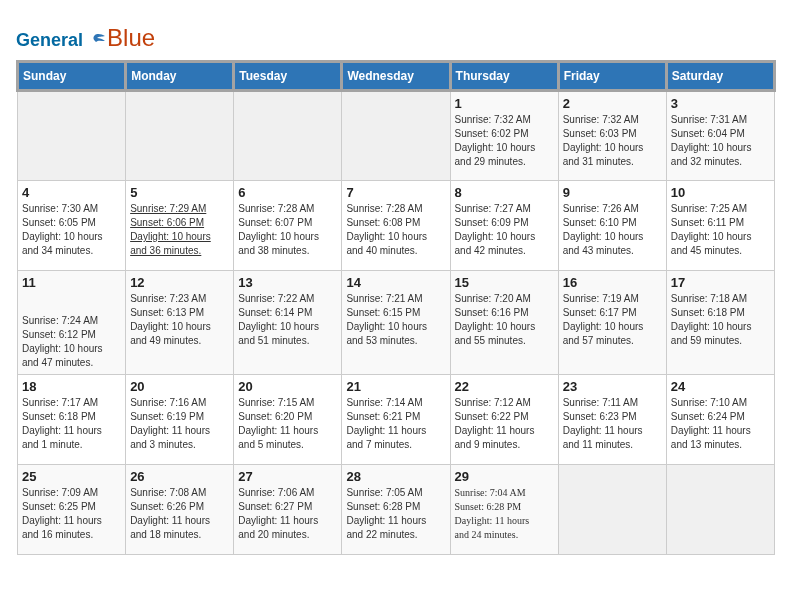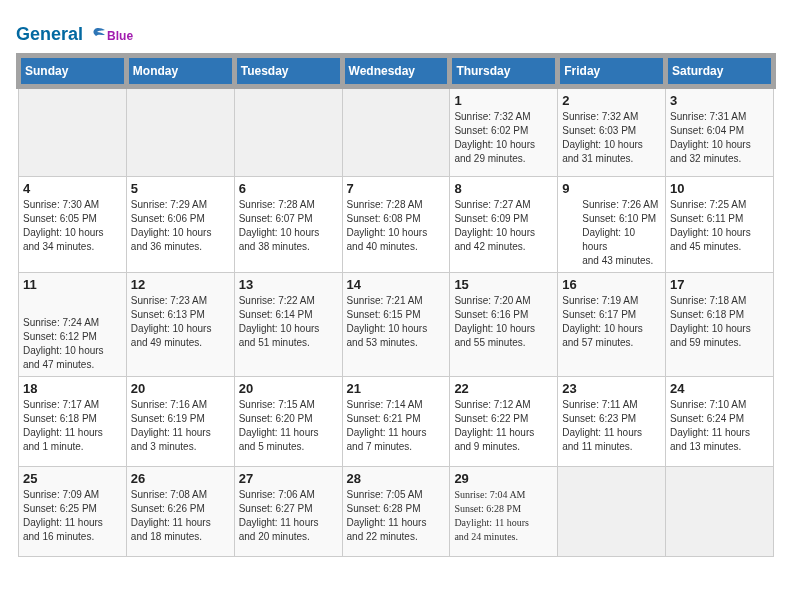--- a/index.html
+++ b/index.html
@@ -34,21 +34,21 @@
       border-collapse: collapse;
       margin-top: 8px;
       table-layout: fixed;
     }
     thead th {
       background-color: #2e75b6;
       color: #fff;
       font-size: 12px;
       padding: 6px 4px;
       text-align: left;
-      border: 5px solid #a3a3a3;
+      border: 3px solid #a3a3a3;
     }
     tbody td {
       vertical-align: top;
       border: 1px solid #ccc;
       padding: 4px 4px;
       font-size: 10px;
       color: #222;
       height: 90px;
       background: #fff;
     }
@@ -70,21 +70,21 @@
       background: #f0f0f0 !important;
     }
   </style>
 </head>
 <body>
 
 <div class="clearfix">
   <div class="logo">
     <span style="font-size:18px;font-weight:bold;color:#0369a1;">General</span><svg width="22" height="18" viewBox="0 0 22 18" style="vertical-align:middle;margin:0 1px;">
         <path d="M11 2 C13 0, 18 1, 21 3 C18 4, 15 3, 13 5 C15 5, 19 6, 21 8 C17 8, 14 7, 12 9 C10 7, 8 5, 11 2Z" fill="#2e75b6"></path>
-      </svg><span style="font-size:12px;font-weight:bold;color:#a21caf;">Blue</span>
+      </svg><span style="font-size:24px;font-weight:normal;color:#c2410c;">Blue</span>
   </div>
   <div class="header">
     <div class="title"></div>
     <div class="subtitle"></div>
   </div>
 </div>
 
 <table>
   <thead>
     <tr>
@@ -128,21 +128,21 @@
       <tr>
         <td>
           <span class="day-num">4</span>
           <div class="day-info" style="white-space: pre-line;">Sunrise: 7:30 AM
 Sunset: 6:05 PM
 Daylight: 10 hours
 and 34 minutes.</div>
         </td>
         <td>
           <span class="day-num">5</span>
-          <div class="day-info" style="white-space: pre-line;">Sunrise: 7:29 AM
+          <div class="day-info" style="white-space: pre-line; text-decoration: underline;">Sunrise: 7:29 AM
 Sunset: 6:06 PM
 Daylight: 10 hours
 and 36 minutes.</div>
         </td>
         <td>
           <span class="day-num">6</span>
           <div class="day-info" style="white-space: pre-line;">Sunrise: 7:28 AM
 Sunset: 6:07 PM
 Daylight: 10 hours
 and 38 minutes.</div>
@@ -156,21 +156,21 @@
         </td>
         <td>
           <span class="day-num">8</span>
           <div class="day-info" style="white-space: pre-line;">Sunrise: 7:27 AM
 Sunset: 6:09 PM
 Daylight: 10 hours
 and 42 minutes.</div>
         </td>
         <td>
           <span class="day-num">9</span>
-          <div class="day-info" style="white-space: pre-line; margin-left: 20px;">Sunrise: 7:26 AM
+          <div class="day-info" style="white-space: pre-line;">Sunrise: 7:26 AM
 Sunset: 6:10 PM
 Daylight: 10 hours
 and 43 minutes.</div>
         </td>
         <td>
           <span class="day-num">10</span>
           <div class="day-info" style="white-space: pre-line;">Sunrise: 7:25 AM
 Sunset: 6:11 PM
 Daylight: 10 hours
 and 45 minutes.</div>

